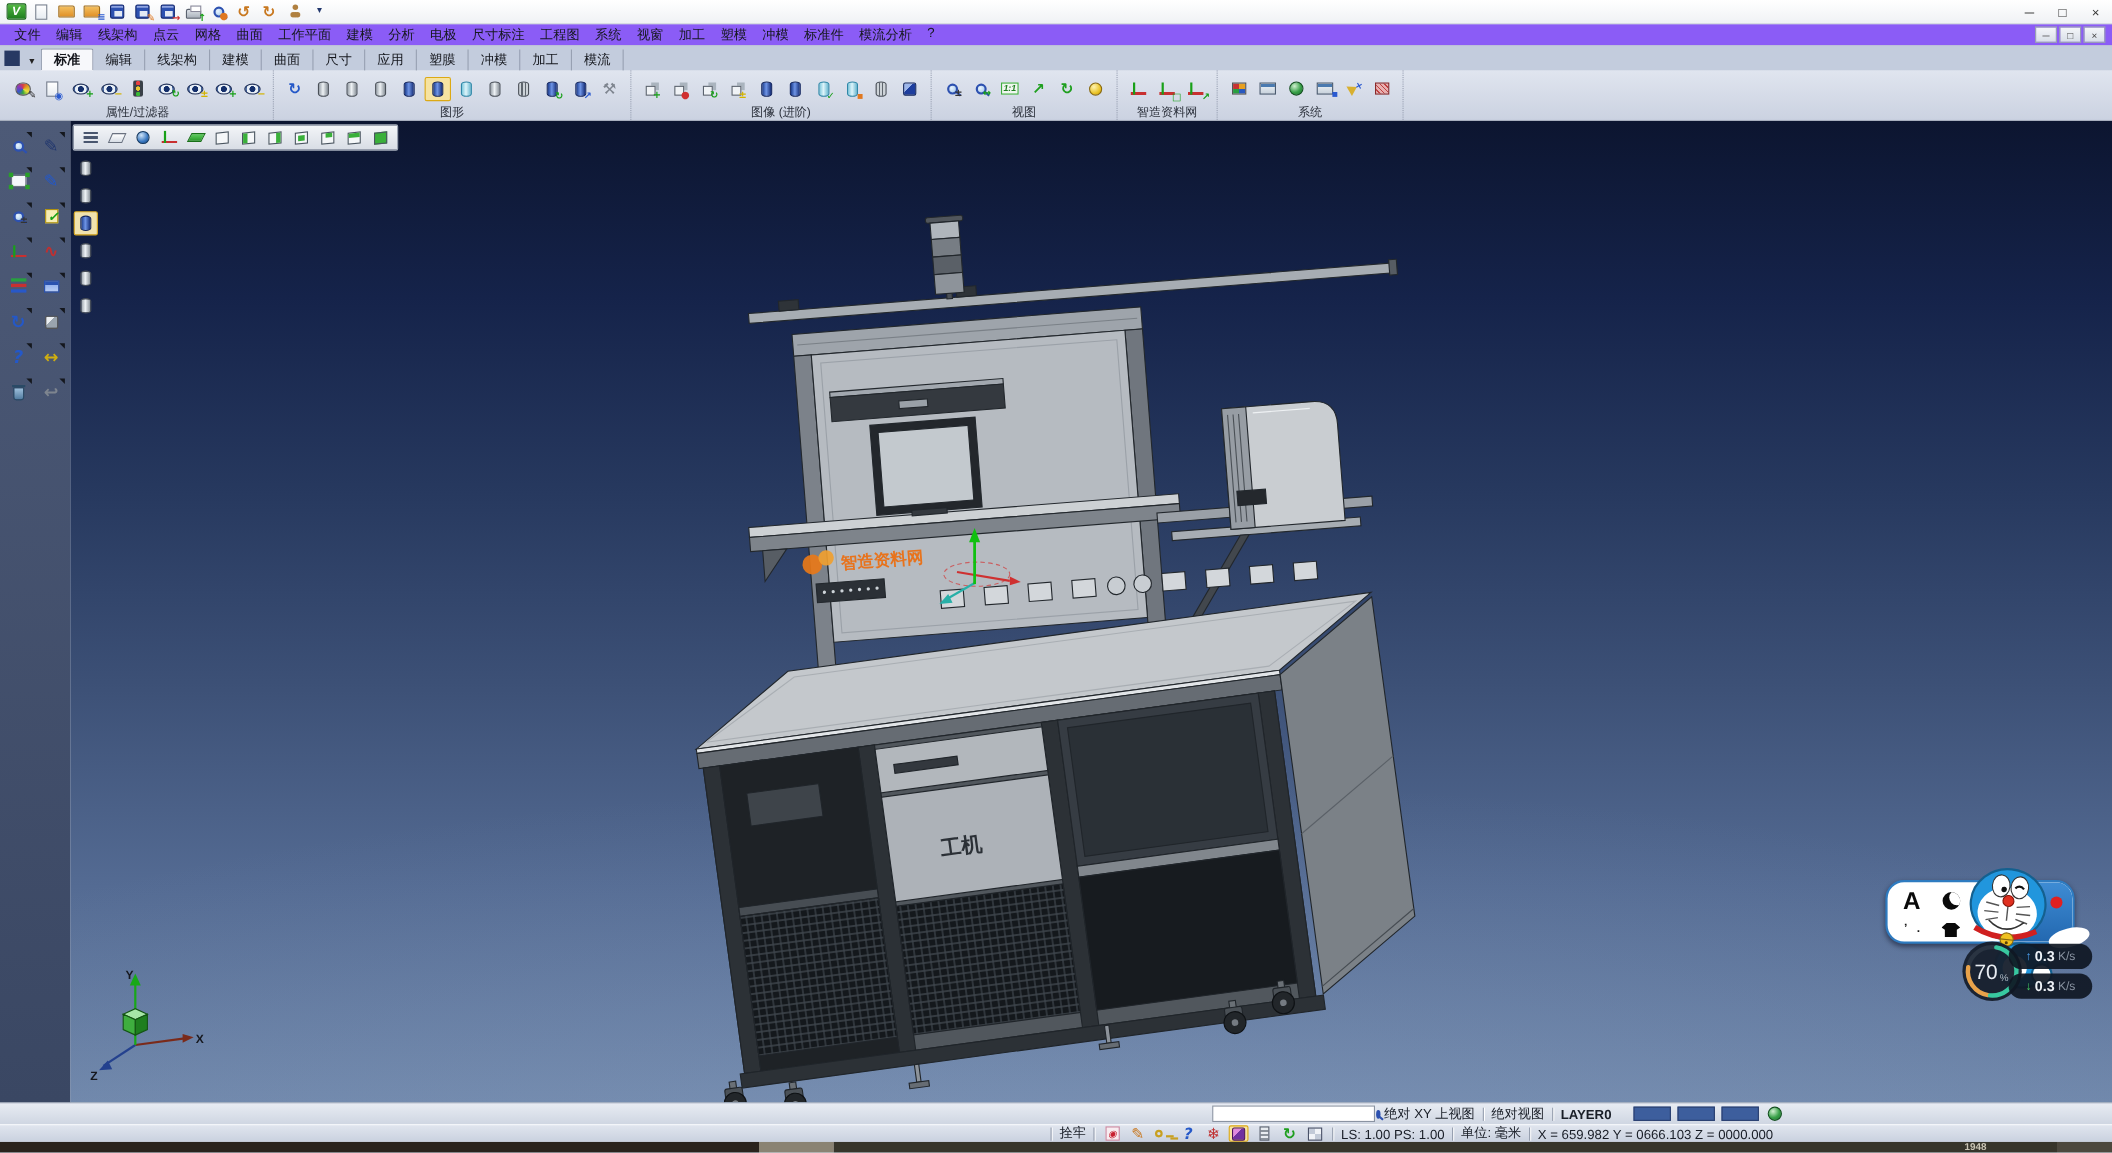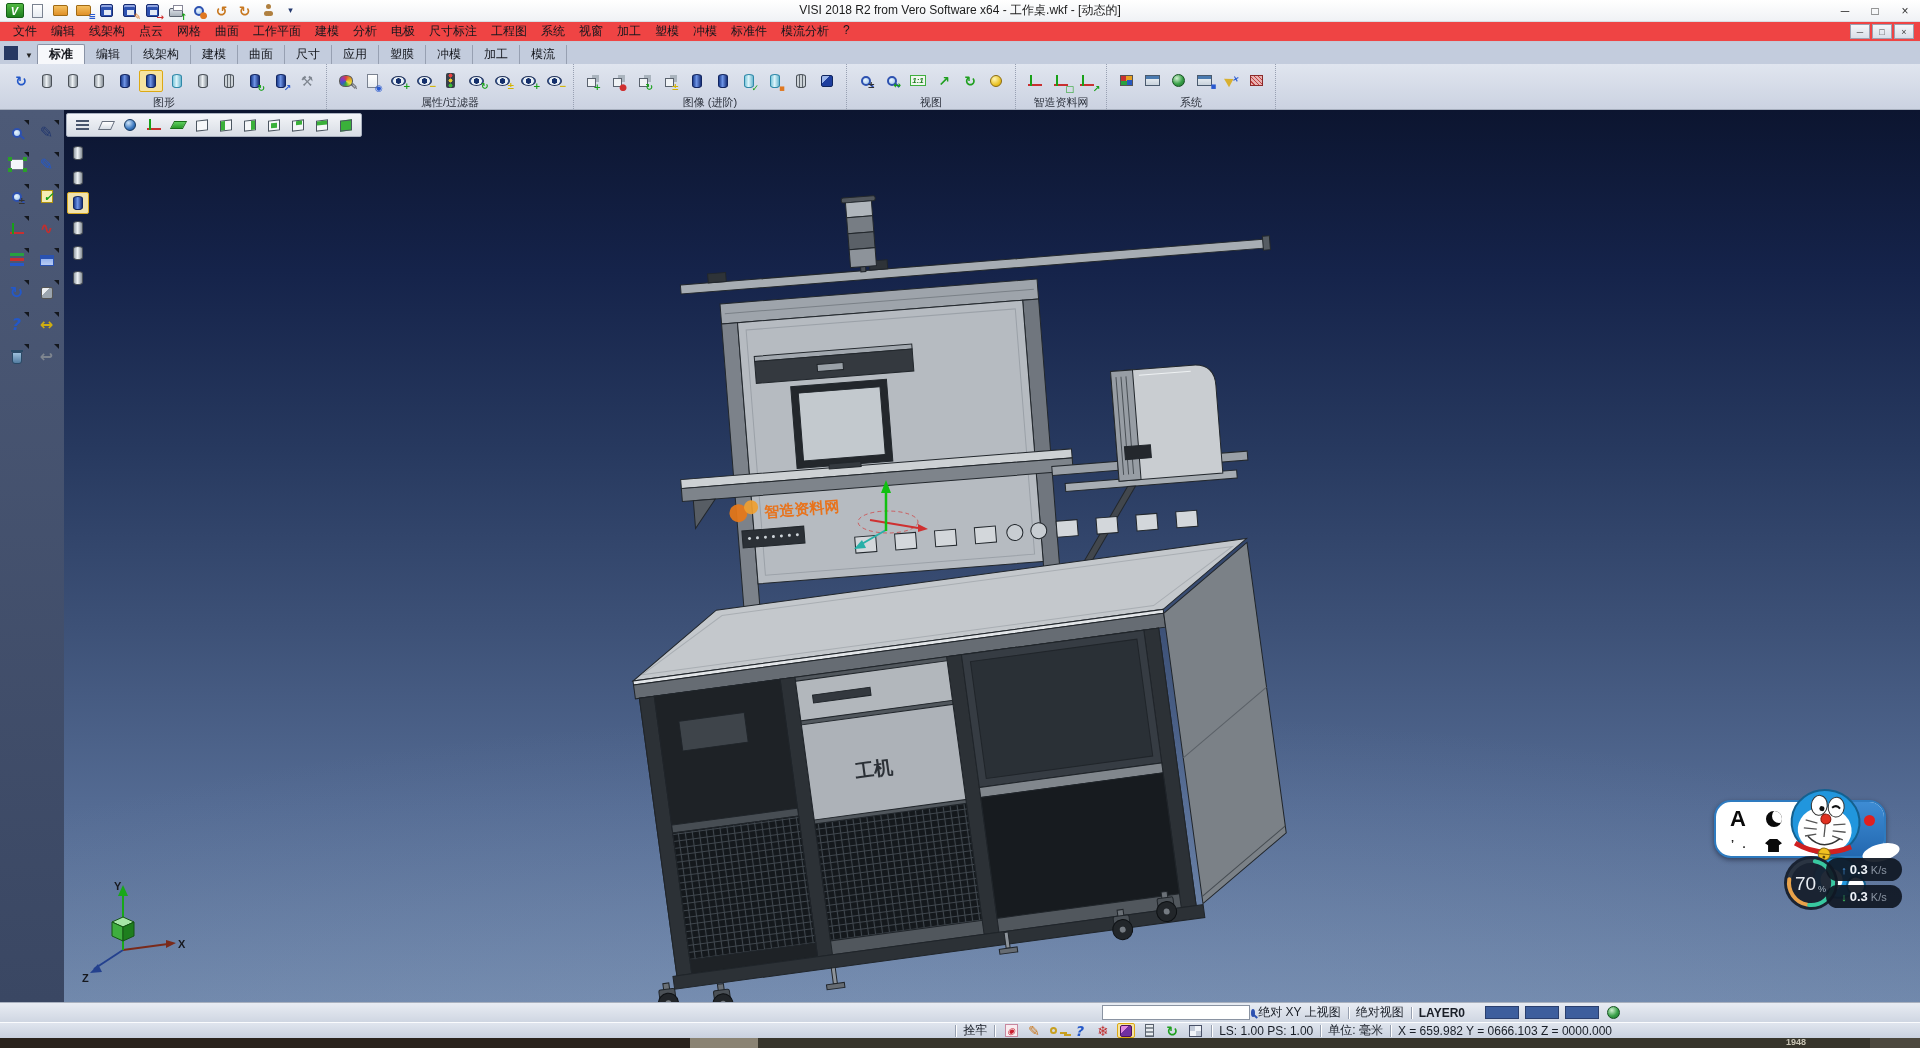--- a/index.html
+++ b/index.html
@@ -8,21 +8,21 @@
 
   
   .titlebar{height:22px;background:linear-gradient(#ffffff,#f0f2f5);border-bottom:1px solid #d8dce2;display:flex;align-items:center;position:relative}
   .qa{display:flex;align-items:center;gap:2px;padding-left:4px;z-index:2}
   .qa .tbi{width:21px;height:18px}
   .title{position:absolute;left:0;right:0;text-align:center;font-size:12px;color:#1c1c1c}
   .wc{margin-left:auto;display:flex;z-index:2}
   .wcb{width:30px;height:21px;display:flex;align-items:center;justify-content:center;font-size:12px;color:#333}
 
   
-  .menubar{height:20px;background:#ef4444;display:flex;align-items:center;padding:0 6px;border-bottom:1px solid #c2c9d6}
+  .menubar{height:20px;background:#8b5cf6;display:flex;align-items:center;padding:0 6px;border-bottom:1px solid #c2c9d6}
   .menu-item{font-size:12px;color:#15181e;padding:2px 7px;white-space:nowrap}
   .mdi{margin-left:auto;display:flex;gap:2px}
   .mdib{width:20px;height:15px;border:1px solid #9aa2b2;background:linear-gradient(#f4f6f9,#d9dfe8);font-size:9px;color:#444;display:flex;align-items:center;justify-content:center}
 
   
   .tabrow{height:22px;background:#c3ccdd;display:flex;align-items:flex-end;padding-left:3px}
   .corner{width:14px;height:14px;background:#273963;margin:0 3px 4px 1px}
   .tabdrop{width:16px;height:18px;display:flex;align-items:center;justify-content:center;font-size:8px;color:#222}
   .tab{font-size:12px;color:#14161c;padding:3px 11px 3px;border-right:1px solid #97a0b2;line-height:13px}
   .tab[data-active="true"]{background:#f7f8fb;border:1px solid #8a93a6;border-bottom:none;border-radius:2px 2px 0 0;font-weight:bold}
@@ -203,21 +203,20 @@
       <span class="tbi">
         <i class="shp i-gly c-orange" data-glyph="↻"></i>
       </span>
       <span class="tbi">
         <i class="shp i-user" data-glyph=""></i>
       </span>
       <span class="tbi">
         <i class="shp i-gly c-navy sm" data-glyph="▾"></i>
       </span>
     </div>
-  <div class="title">VISI 2018 R2 from Vero Software x64 - 工作桌.wkf - [动态的]</div>
   <div class="wc">
 
   <span class="wcb">
         <span>─</span>
       </span>
       <span class="wcb">
         <span>□</span>
       </span>
       <span class="wcb">
         <span>×</span>
@@ -280,90 +279,90 @@
       <span class="tab" data-active="false">加工</span>
       <span class="tab" data-active="false">模流</span>
     </div>
 </div>
 
 <div class="ribbon">
   <div class="rgroup">
     <div class="ricons">
 
     <span class="tbi">
-          <i class="shp i-gly c-blue" data-glyph="↻"></i>
-        </span>
-        <span class="tbi">
-          <i class="shp i-cyl" data-glyph=""></i>
-        </span>
-        <span class="tbi">
-          <i class="shp i-cyl" data-glyph=""></i>
-        </span>
-        <span class="tbi">
-          <i class="shp i-cyl" data-glyph=""></i>
-        </span>
-        <span class="tbi">
-          <i class="shp i-cylb" data-glyph=""></i>
-        </span>
-        <span class="tbi pressed">
-          <i class="shp i-cylb" data-glyph=""></i>
-        </span>
-        <span class="tbi">
-          <i class="shp i-cylc" data-glyph=""></i>
-        </span>
-        <span class="tbi">
-          <i class="shp i-cyl" data-glyph=""></i>
-        </span>
-        <span class="tbi">
-          <i class="shp i-cylw" data-glyph=""></i>
-        </span>
-        <span class="tbi">
-          <i class="shp i-cylb gc-g" data-glyph="↻"></i>
-        </span>
-        <span class="tbi">
-          <i class="shp i-cylb gc-b" data-glyph="↗"></i>
-        </span>
-        <span class="tbi">
-          <i class="shp i-gly c-gray" data-glyph="⚒"></i>
-        </span>
-      </div>
-    <div class="rlabel">图形</div>
+          <i class="shp i-pal gc-k" data-glyph="✎"></i>
+        </span>
+        <span class="tbi">
+          <i class="shp i-page gc-b" data-glyph="◉"></i>
+        </span>
+        <span class="tbi">
+          <i class="shp i-eye gc-g" data-glyph="+"></i>
+        </span>
+        <span class="tbi">
+          <i class="shp i-eye gc-y" data-glyph="−"></i>
+        </span>
+        <span class="tbi">
+          <i class="shp i-traf" data-glyph=""></i>
+        </span>
+        <span class="tbi">
+          <i class="shp i-eye gc-g" data-glyph="↻"></i>
+        </span>
+        <span class="tbi">
+          <i class="shp i-eye gc-y" data-glyph="±"></i>
+        </span>
+        <span class="tbi">
+          <i class="shp i-eye gc-g" data-glyph="+"></i>
+        </span>
+        <span class="tbi">
+          <i class="shp i-eye gc-y" data-glyph="−"></i>
+        </span>
+      </div>
+    <div class="rlabel">属性/过滤器</div>
   </div>
   <div class="rgroup">
     <div class="ricons">
 
     <span class="tbi">
-          <i class="shp i-pal gc-k" data-glyph="✎"></i>
-        </span>
-        <span class="tbi">
-          <i class="shp i-page gc-b" data-glyph="◉"></i>
-        </span>
-        <span class="tbi">
-          <i class="shp i-eye gc-g" data-glyph="+"></i>
-        </span>
-        <span class="tbi">
-          <i class="shp i-eye gc-y" data-glyph="−"></i>
-        </span>
-        <span class="tbi">
-          <i class="shp i-traf" data-glyph=""></i>
-        </span>
-        <span class="tbi">
-          <i class="shp i-eye gc-g" data-glyph="↻"></i>
-        </span>
-        <span class="tbi">
-          <i class="shp i-eye gc-y" data-glyph="±"></i>
-        </span>
-        <span class="tbi">
-          <i class="shp i-eye gc-g" data-glyph="+"></i>
-        </span>
-        <span class="tbi">
-          <i class="shp i-eye gc-y" data-glyph="−"></i>
-        </span>
-      </div>
-    <div class="rlabel">属性/过滤器</div>
+          <i class="shp i-gly c-blue" data-glyph="↻"></i>
+        </span>
+        <span class="tbi">
+          <i class="shp i-cyl" data-glyph=""></i>
+        </span>
+        <span class="tbi">
+          <i class="shp i-cyl" data-glyph=""></i>
+        </span>
+        <span class="tbi">
+          <i class="shp i-cyl" data-glyph=""></i>
+        </span>
+        <span class="tbi">
+          <i class="shp i-cylb" data-glyph=""></i>
+        </span>
+        <span class="tbi pressed">
+          <i class="shp i-cylb" data-glyph=""></i>
+        </span>
+        <span class="tbi">
+          <i class="shp i-cylc" data-glyph=""></i>
+        </span>
+        <span class="tbi">
+          <i class="shp i-cyl" data-glyph=""></i>
+        </span>
+        <span class="tbi">
+          <i class="shp i-cylw" data-glyph=""></i>
+        </span>
+        <span class="tbi">
+          <i class="shp i-cylb gc-g" data-glyph="↻"></i>
+        </span>
+        <span class="tbi">
+          <i class="shp i-cylb gc-b" data-glyph="↗"></i>
+        </span>
+        <span class="tbi">
+          <i class="shp i-gly c-gray" data-glyph="⚒"></i>
+        </span>
+      </div>
+    <div class="rlabel">图形</div>
   </div>
   <div class="rgroup">
     <div class="ricons">
 
     <span class="tbi">
           <i class="shp i-box3 gc-g" data-glyph="+"></i>
         </span>
         <span class="tbi">
           <i class="shp i-box3 gc-r" data-glyph="●"></i>
         </span>

